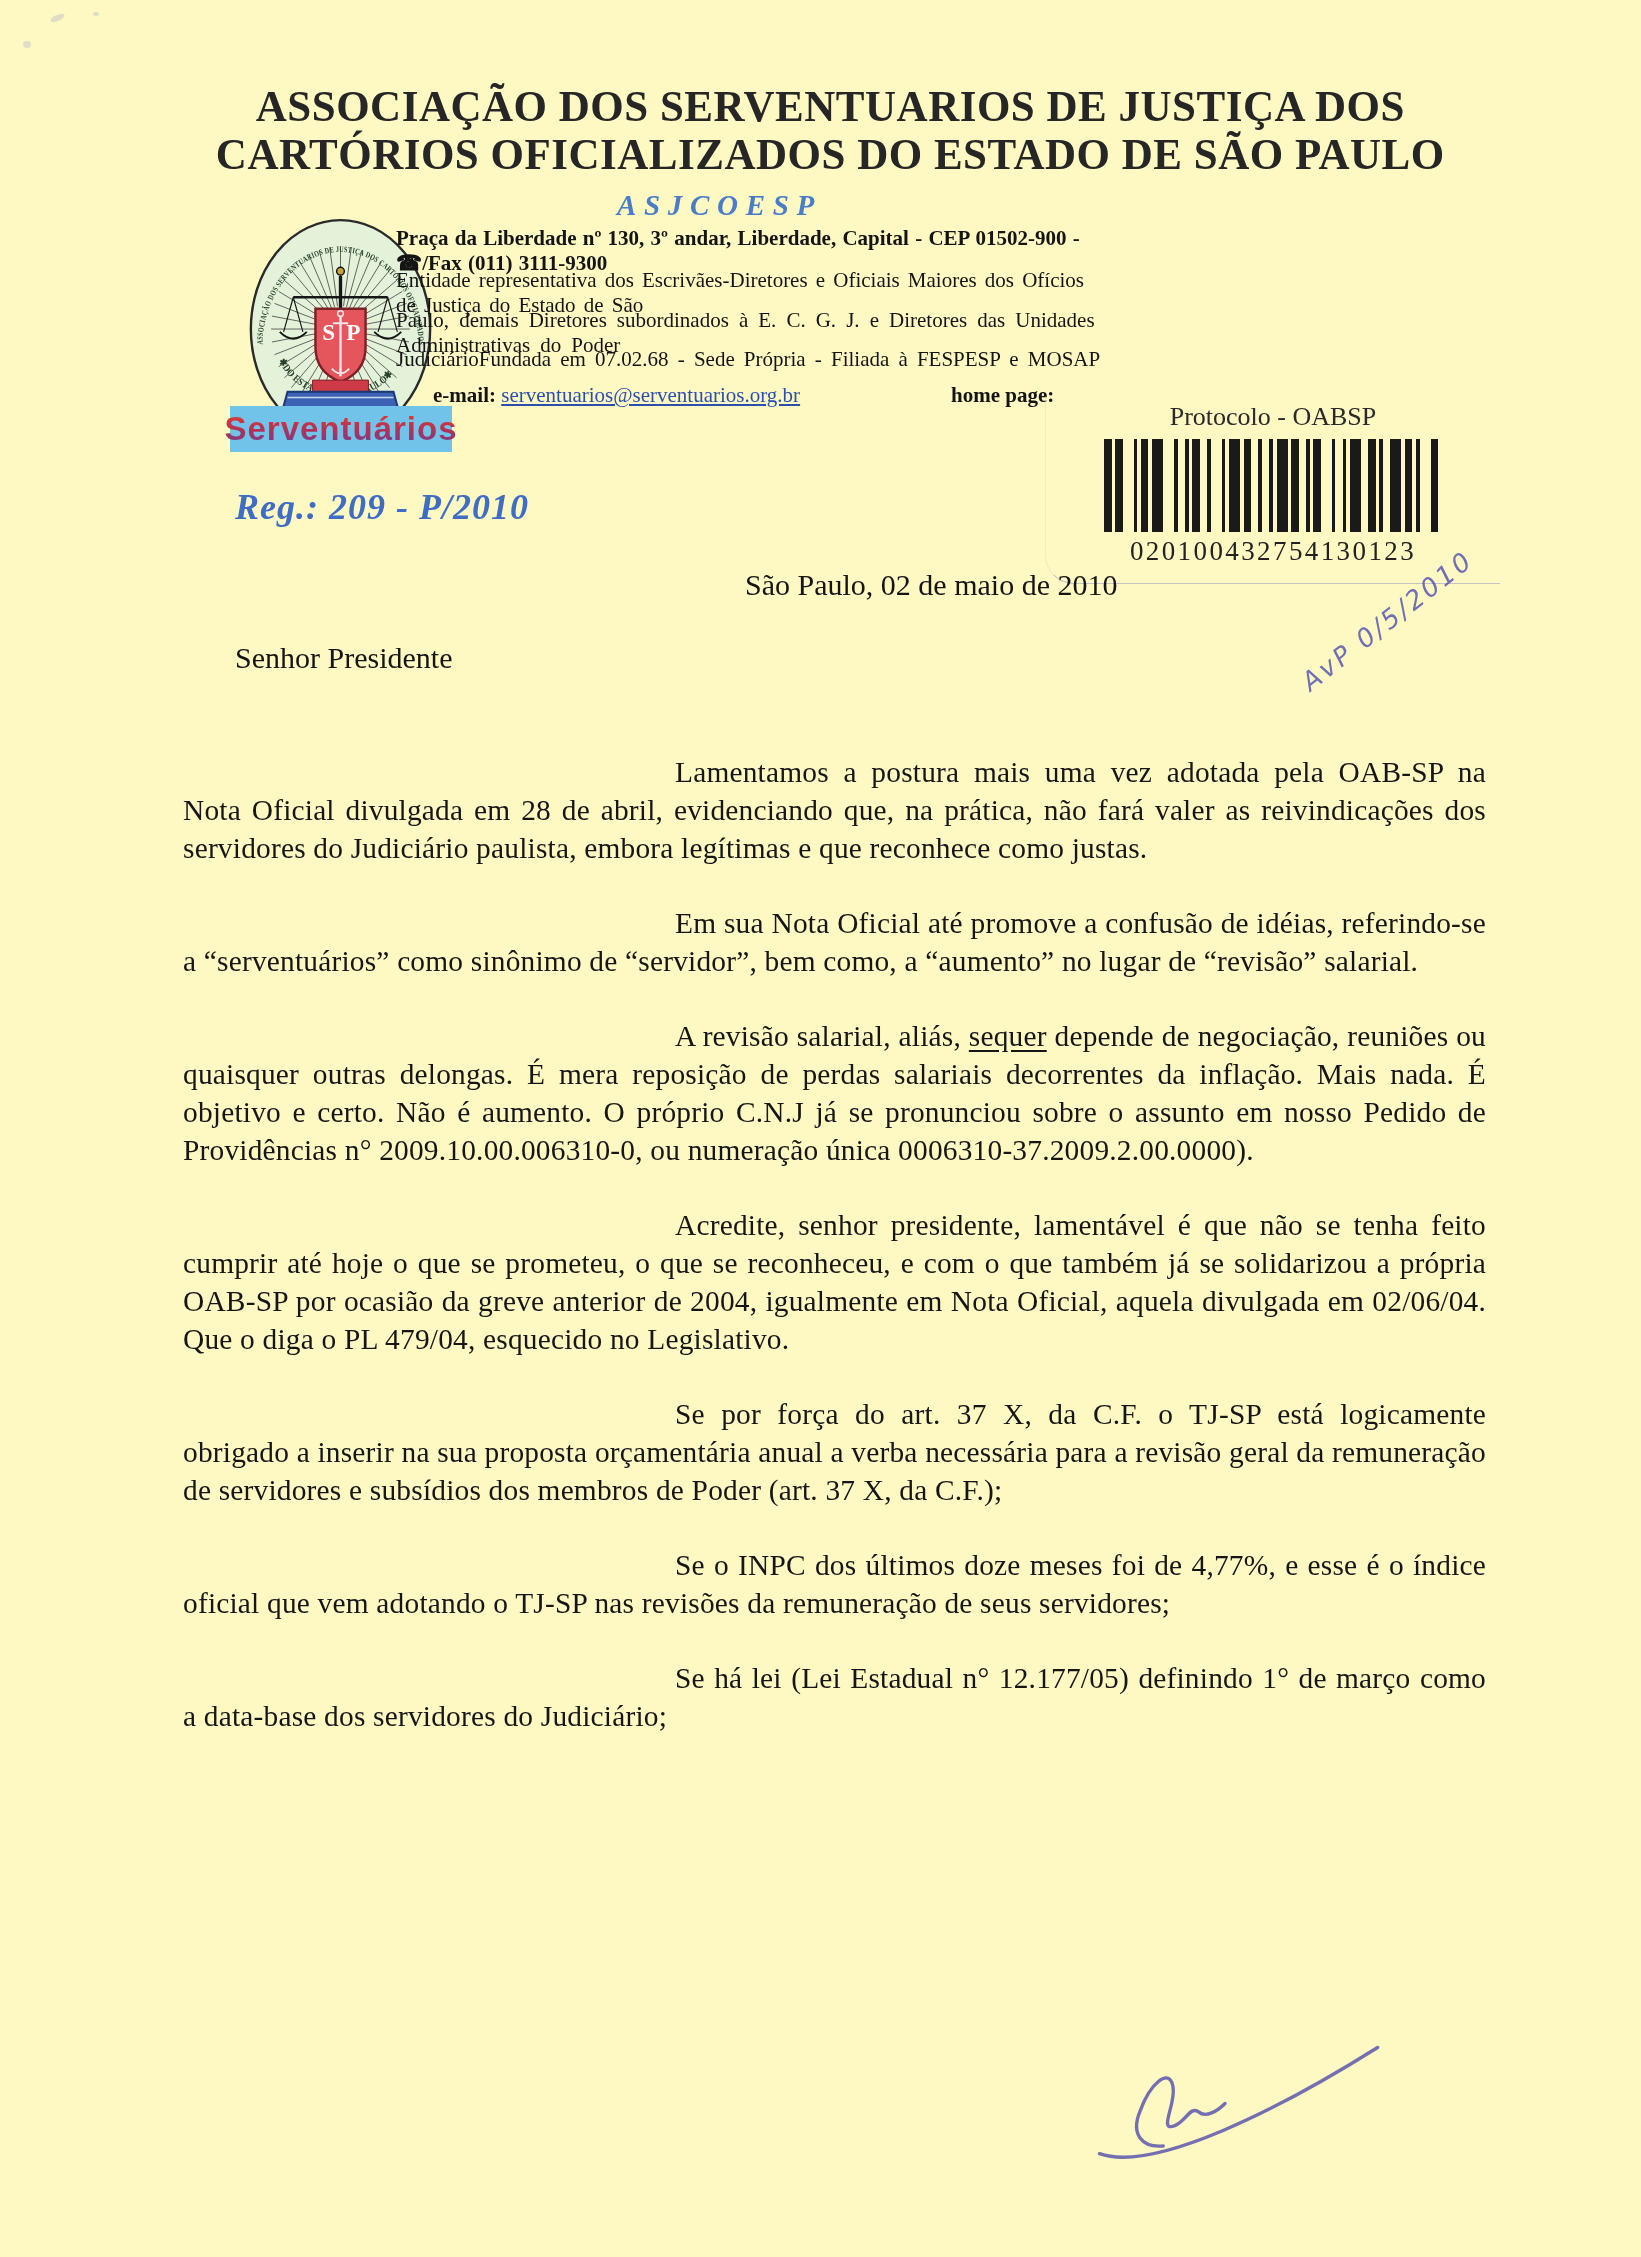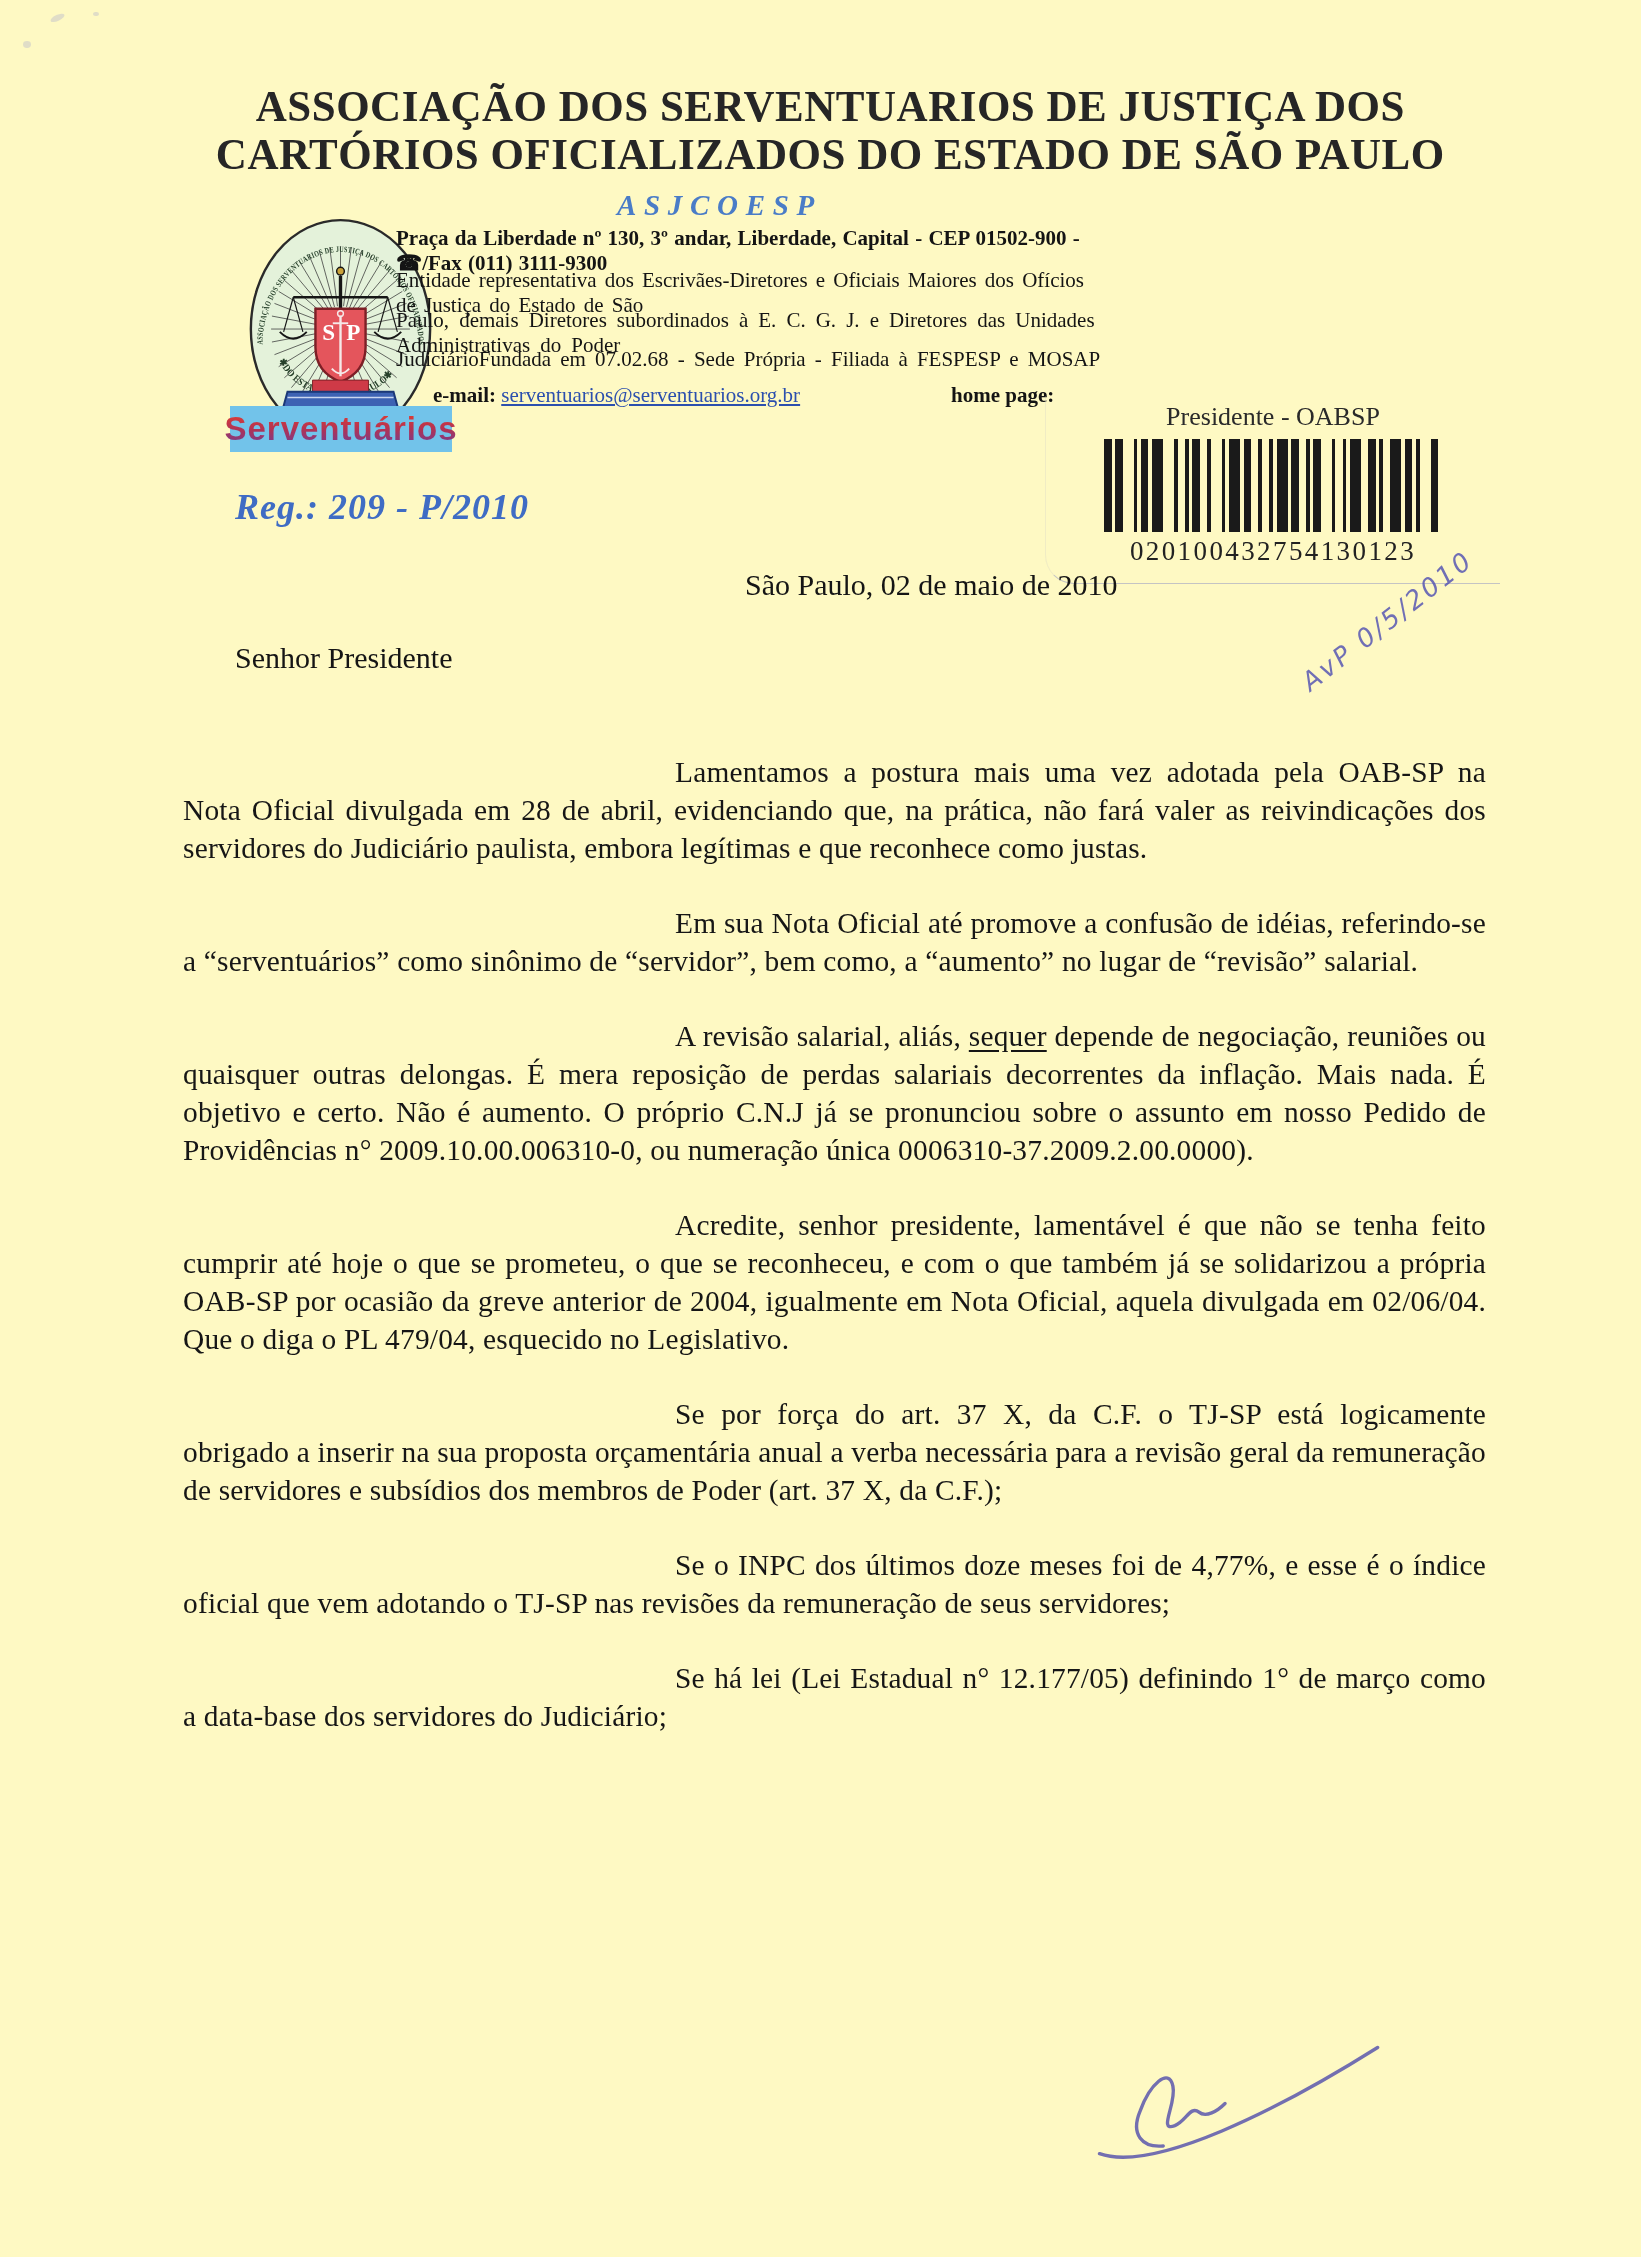--- a/index.html
+++ b/index.html
@@ -173,21 +173,21 @@
   </div>
   <div class="homepage-label">home page:</div>
 
   <div class="badge">
     <span>Serventuários</span>
   </div>
 
   <div class="reg">Reg.: 209 - P/2010</div>
 
   <div class="sticker">
-    <div class="protocol-title">Presidente - OABSP</div>
+    <div class="protocol-title">Protocolo - OABSP</div>
     <div class="barcode">
         <div class="bar" style="width: 7.3px;"></div>
         <div class="space" style="width: 3.7px;"></div>
         <div class="bar" style="width: 7.3px;"></div>
         <div class="space" style="width: 11px;"></div>
         <div class="bar" style="width: 3.7px;"></div>
         <div class="space" style="width: 3.7px;"></div>
         <div class="bar" style="width: 7.3px;"></div>
         <div class="space" style="width: 3.7px;"></div>
         <div class="bar" style="width: 11px;"></div>

